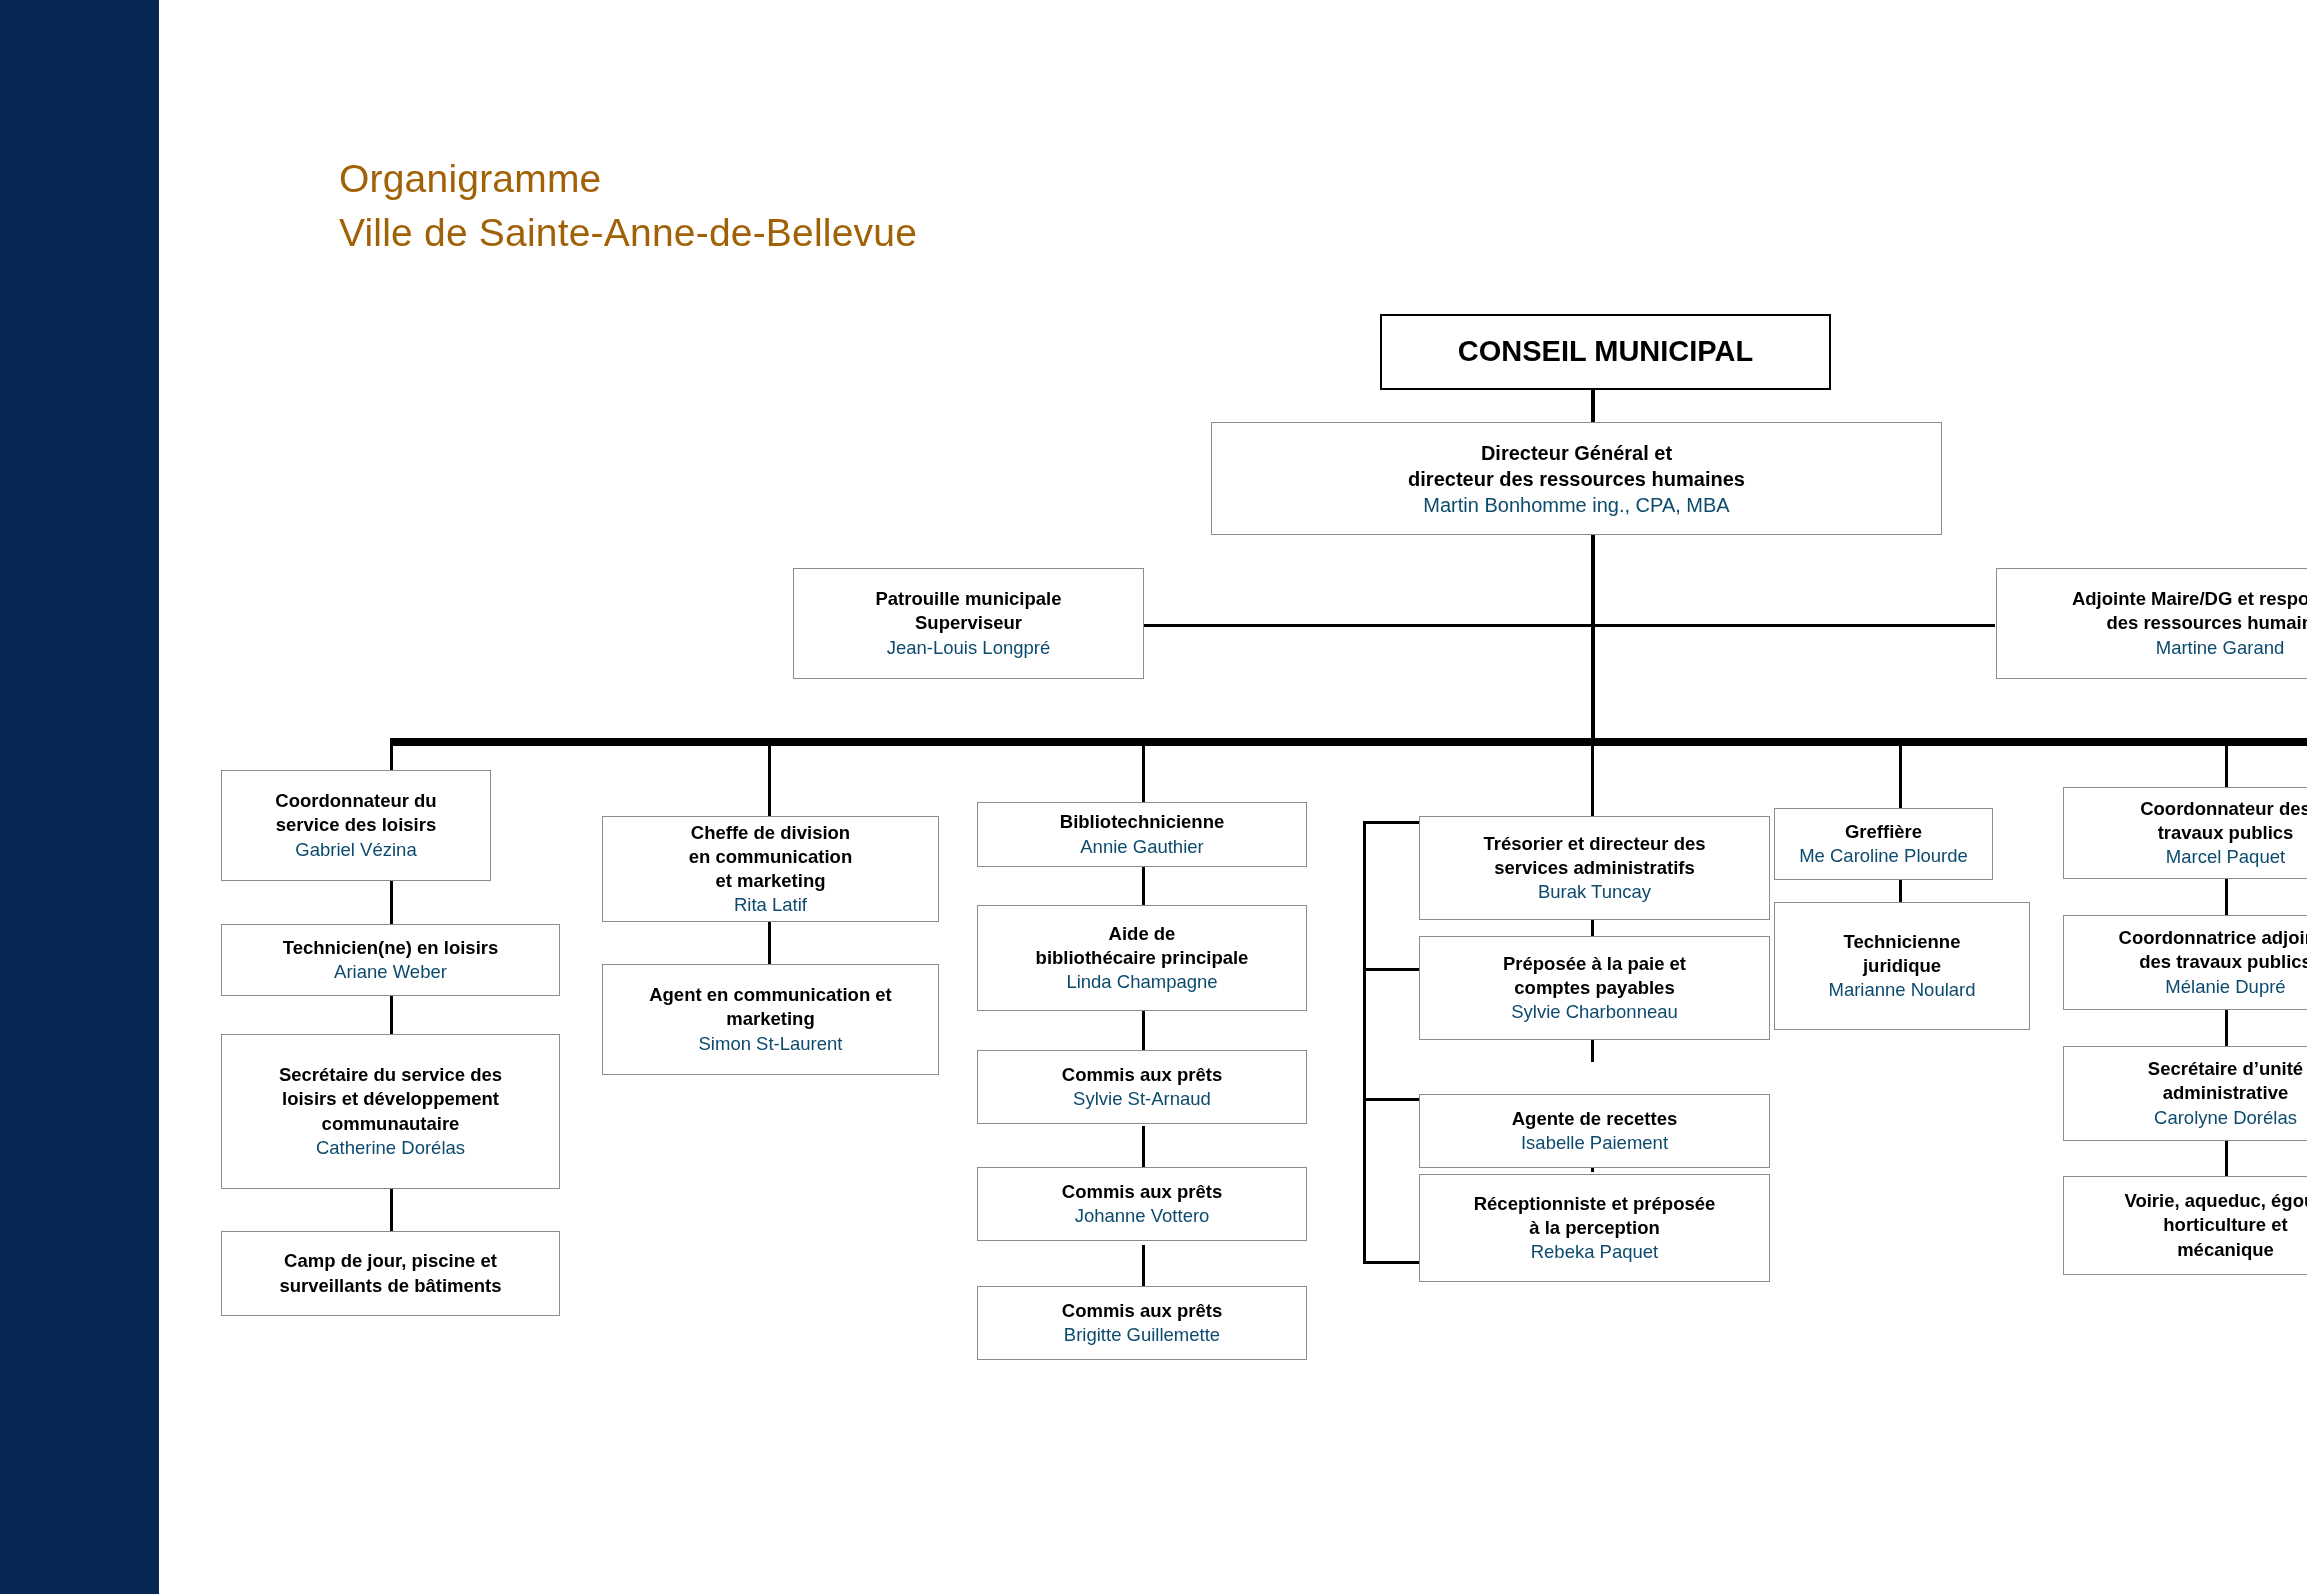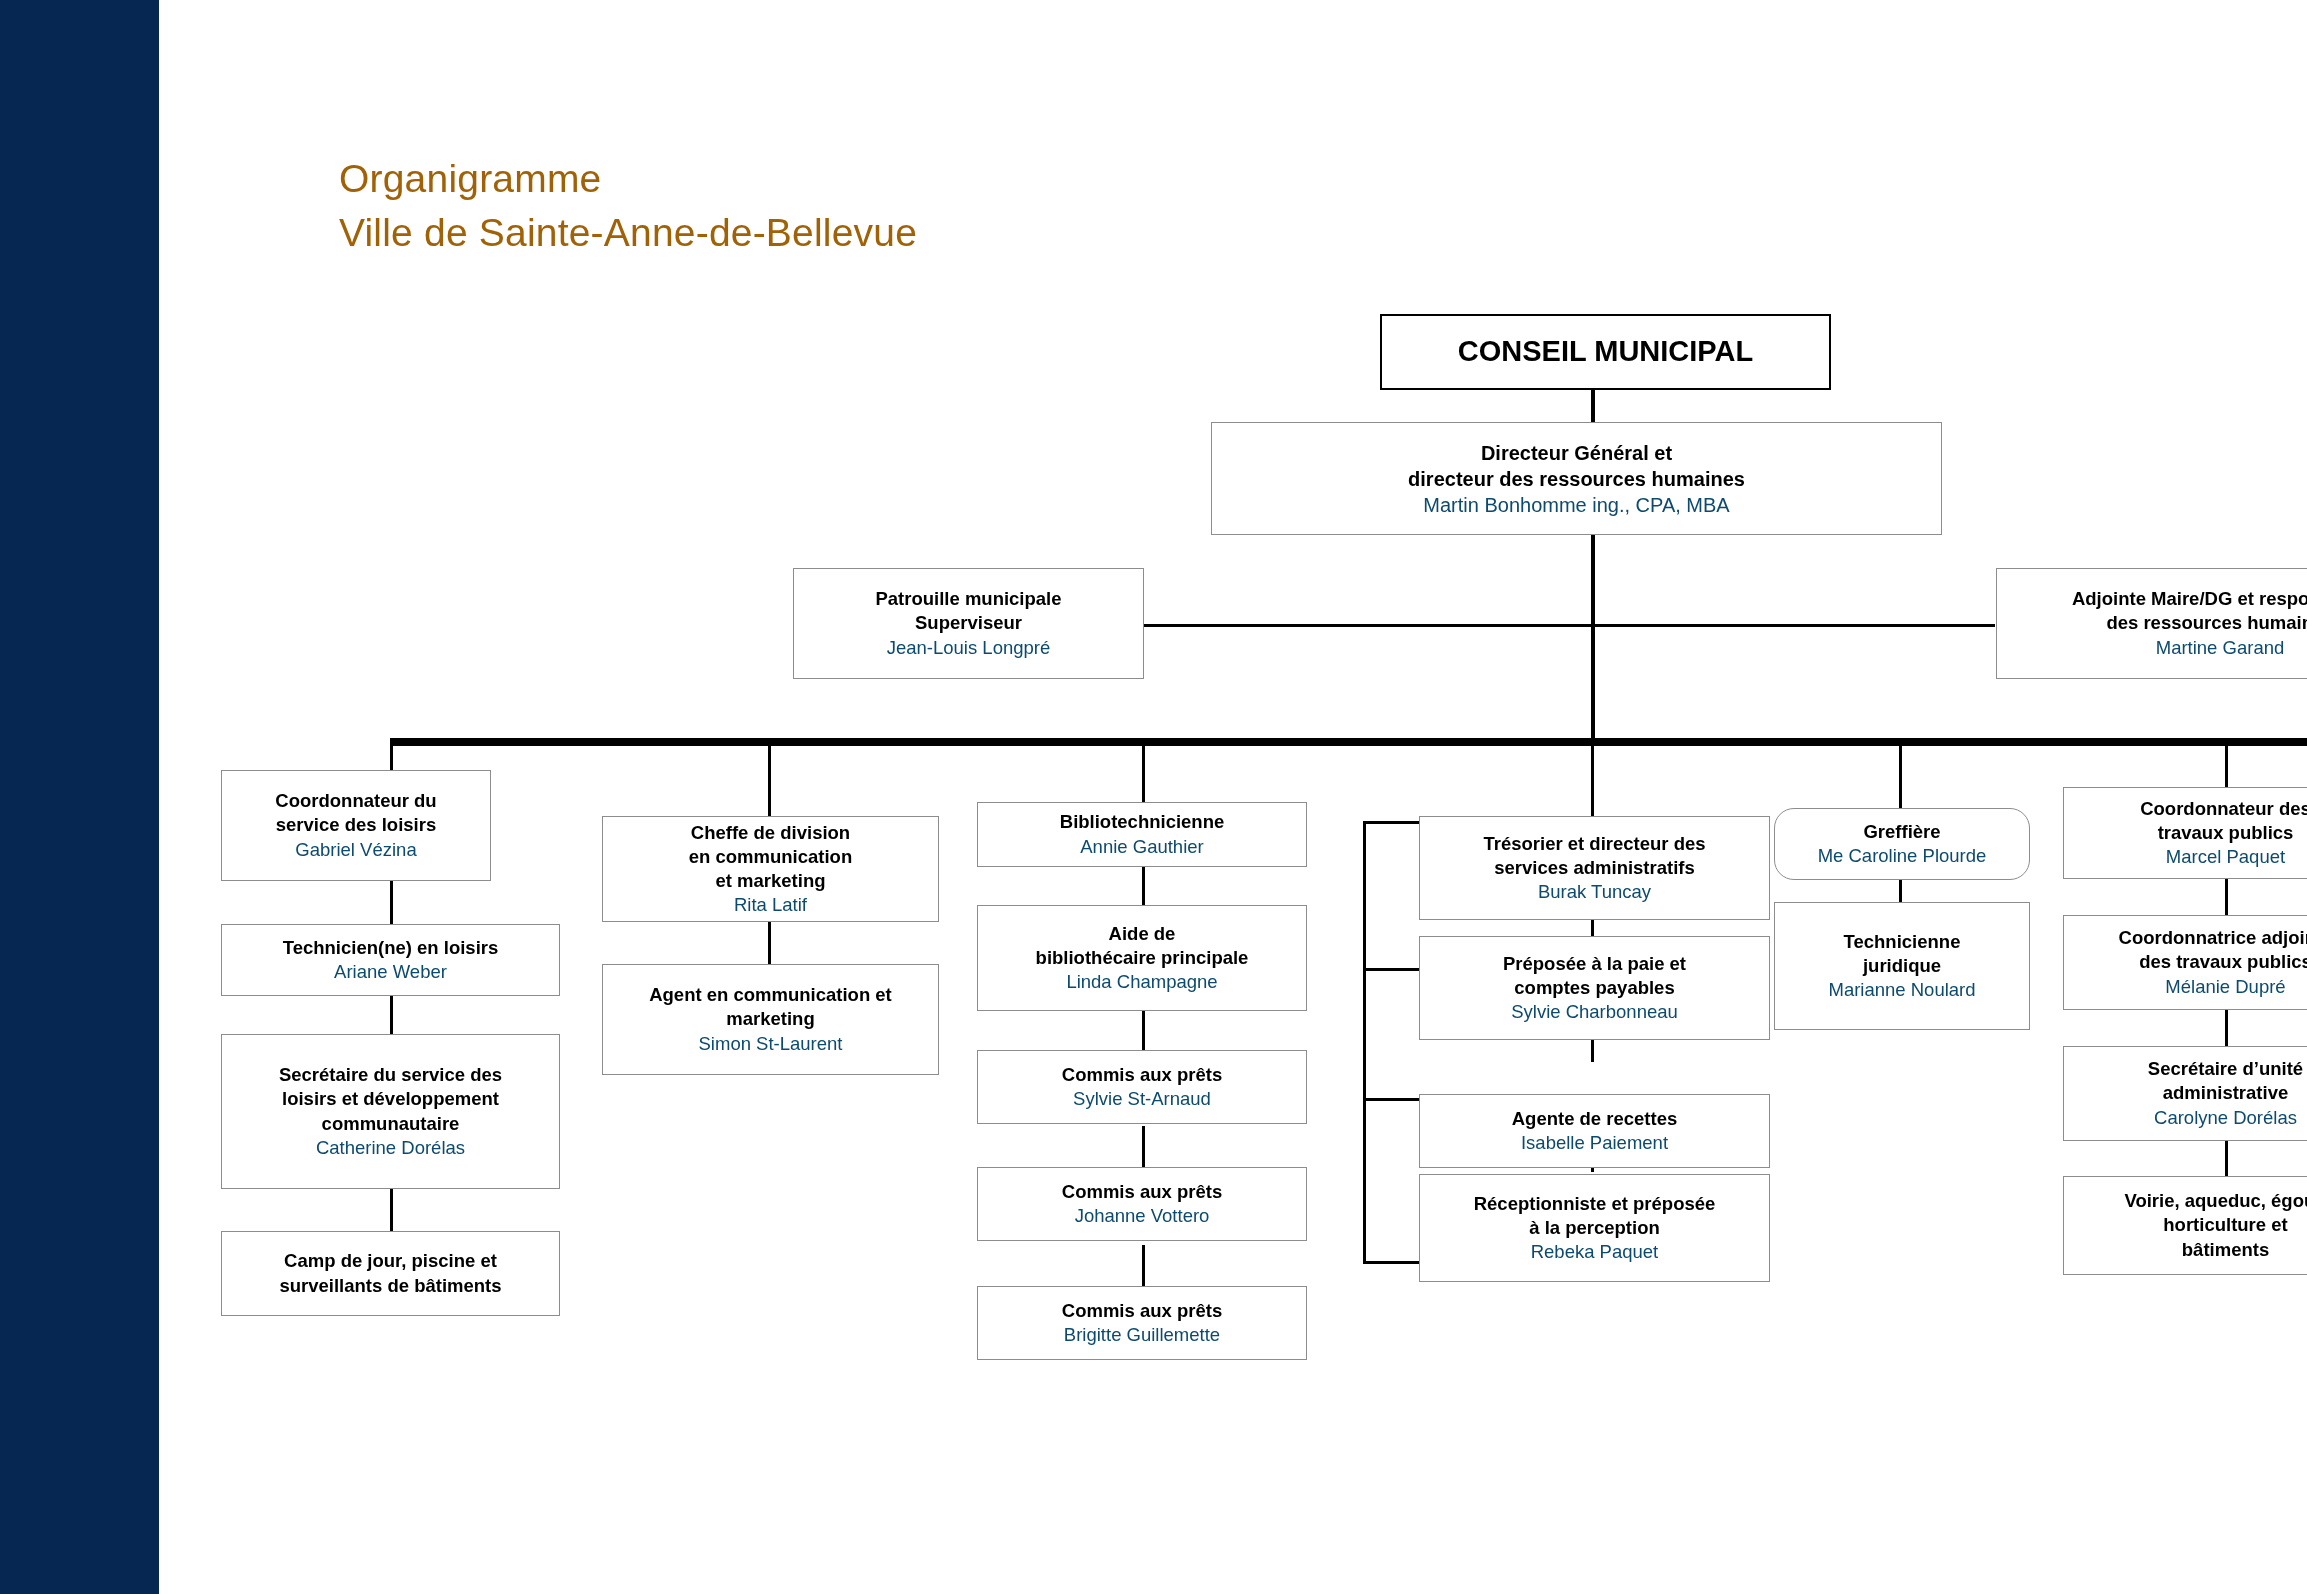--- a/index.html
+++ b/index.html
@@ -193,21 +193,21 @@
   <div class="box fs-std" style="left:1419px; top:1058px; width:351px; height:74px;margin-top:36px;">
     <div class="ttl">Agente de recettes</div>
     <div class="nm">Isabelle Paiement</div>
   </div>
   <div class="box fs-std" style="left:1419px; top:1174px; width:351px; height:108px;">
     <div class="ttl">Réceptionniste et préposée</div>
     <div class="ttl">à la perception</div>
     <div class="nm">Rebeka Paquet</div>
   </div>
 
-  <div class="box fs-std" style="left:1774px; top:808px; width:256px; height:72px;border-radius:20px;">
+  <div class="box fs-std" style="left:1774px; top:808px; width:219px; height:72px;">
     <div class="ttl">Greffière</div>
     <div class="nm">Me Caroline Plourde</div>
   </div>
   <div class="box fs-std" style="left:1774px; top:902px; width:256px; height:128px;">
     <div class="ttl">Technicienne</div>
     <div class="ttl">juridique</div>
     <div class="nm">Marianne Noulard</div>
   </div>
 
   <div class="box fs-std" style="left:2063px; top:787px; width:325px; height:92px;">
@@ -221,17 +221,17 @@
     <div class="nm">Mélanie Dupré</div>
   </div>
   <div class="box fs-std" style="left:2063px; top:1046px; width:325px; height:95px;">
     <div class="ttl">Secrétaire d’unité</div>
     <div class="ttl">administrative</div>
     <div class="nm">Carolyne Dorélas</div>
   </div>
   <div class="box fs-std" style="left:2063px; top:1176px; width:325px; height:99px;">
     <div class="ttl">Voirie, aqueduc, égout,</div>
     <div class="ttl">horticulture et</div>
-    <div class="ttl">bâtiments</div>
+    <div class="ttl">mécanique</div>
   </div>
 
 </div>
 
 
 </body></html>

